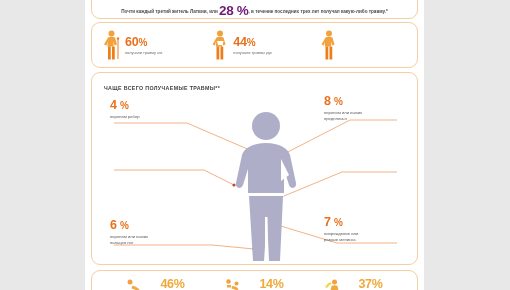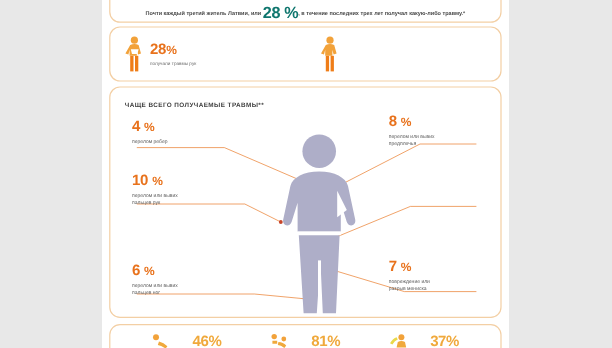--- a/index.html
+++ b/index.html
@@ -32,21 +32,21 @@
 
   
   .card-top { left:6px; top:-14px; width:327px; height:33px; }
   .headline {
     position:absolute; left:9px; right:9px; top:14px;
     text-align:center;
     font-size:4.6px; font-weight:bold; color:#4a4a4a;
     line-height:1.55;
   }
   .headline .big {
-    color:#0f766e; font-size:13.5px; font-weight:bold;
+    color:#701a75; font-size:13.5px; font-weight:bold;
     letter-spacing:-0.3px; vertical-align:-2.5px;
   }
 
   
   .card-stats { left:6px; top:22px; width:327px; height:46px; }
   .stats-row {
     position:absolute; inset:0;
     display:flex; align-items:center;
   }
   .stat {
@@ -123,34 +123,52 @@
   <div class="card card-top">
     <div class="headline">
       <span>Почти каждый третий житель Латвии, или</span>
       <span class="big">28 %</span><span>, в течение последних трех лет получал какую-либо травму.*</span>
     </div>
   </div>
 
   <div class="card card-stats">
     <div class="stats-row">
 
+      <div class="stat">
+        <div class="stat-figure">
+          <svg viewBox="0 0 34 60" width="17" height="30">
+            <circle cx="15" cy="7" r="6" fill="#f2a23a"></circle>
+            <path d="M8 15 q7-3 14 0 l4 14 -5 2 -2-8 v10 h-12 v-10 l-2 8 -5-2 z" fill="#f2a23a"></path>
+            <rect x="8" y="33" width="5.5" height="26" fill="#ef7d18"></rect>
+            <rect x="16" y="33" width="5.5" height="26" fill="#ef7d18"></rect>
+            <rect x="27" y="18" width="2" height="40" fill="#ef7d18"></rect>
+            <circle cx="28" cy="17" r="2.4" fill="#ef7d18"></circle>
+          </svg>
+        </div>
+        <div class="stat-text">
+          <div class="stat-pct">
+            <span>60</span><span class="sym">%</span>
+          </div>
+          <div class="stat-desc">получали травму ног</div>
+        </div>
+      </div>
 
       <div class="stat">
         <div class="stat-figure">
           <svg viewBox="0 0 34 60" width="17" height="30">
             <circle cx="16" cy="7" r="6" fill="#f2a23a"></circle>
             <path d="M9 15 q7-3 14 0 l4 14 -5 2 -2-8 v10 h-12 v-10 l-2 8 -5-2 z" fill="#f2a23a"></path>
             <path d="M10 22 h13 l-2 8 h-9 z" fill="#ffffff"></path>
             <rect x="9" y="33" width="5.5" height="26" fill="#ef7d18"></rect>
             <rect x="17" y="33" width="5.5" height="26" fill="#ef7d18"></rect>
           </svg>
         </div>
         <div class="stat-text">
           <div class="stat-pct">
-            <span>28</span><span class="sym">%</span>
+            <span>44</span><span class="sym">%</span>
           </div>
           <div class="stat-desc">получали травмы рук</div>
         </div>
       </div>
 
       <div class="stat">
         <div class="stat-figure">
           <svg viewBox="0 0 34 60" width="17" height="30">
             <circle cx="16" cy="7" r="6" fill="#f2a23a"></circle>
             <path d="M9 15 q7-3 14 0 l4 14 -5 2 -2-8 v10 h-12 v-10 l-2 8 -5-2 z" fill="#f2a23a"></path>
@@ -209,27 +227,20 @@
     </div>
 
     <div class="callout left c-ribs">
       <div class="pct">
         <span>4</span>
         <span class="sym">%</span>
       </div>
       <div class="desc">перелом ребер</div>
     </div>
 
-    <div class="callout left c-fingers">
-      <div class="pct">
-        <span>10</span>
-        <span class="sym">%</span>
-      </div>
-      <div class="desc">перелом или вывих<br>пальцев рук</div>
-    </div>
 
     <div class="callout left c-toes">
       <div class="pct">
         <span>6</span>
         <span class="sym">%</span>
       </div>
       <div class="desc">перелом или вывих<br>пальцев ног</div>
     </div>
 
     <div class="callout right c-forearm">
@@ -266,21 +277,21 @@
 
       <div class="b-item">
         <div class="b-ico">
           <svg viewBox="0 0 30 26" width="15" height="13">
             <circle cx="7" cy="5" r="4.5" fill="#f2a23a"></circle>
             <path d="M4 12 h8 v5 h-8 z" fill="#f0a93c"></path>
             <path d="M14 14 q8 0 13 6 l-3 4 q-6-5-11-5 z" fill="#f0a93c"></path>
             <circle cx="23" cy="9" r="4" fill="#f2a23a"></circle>
           </svg>
         </div>
-        <div class="b-pct">81%</div>
+        <div class="b-pct">14%</div>
       </div>
 
       <div class="b-item">
         <div class="b-ico">
           <svg viewBox="0 0 30 26" width="15" height="13">
             <path d="M2 16 q5-8 11-10 l2 4 q-5 2-9 8 z" fill="#e9d94a"></path>
             <circle cx="21" cy="6" r="5" fill="#f2a23a"></circle>
             <path d="M15 14 q6-3 12 0 l2 9 h-16 z" fill="#f0a93c"></path>
           </svg>
         </div>

